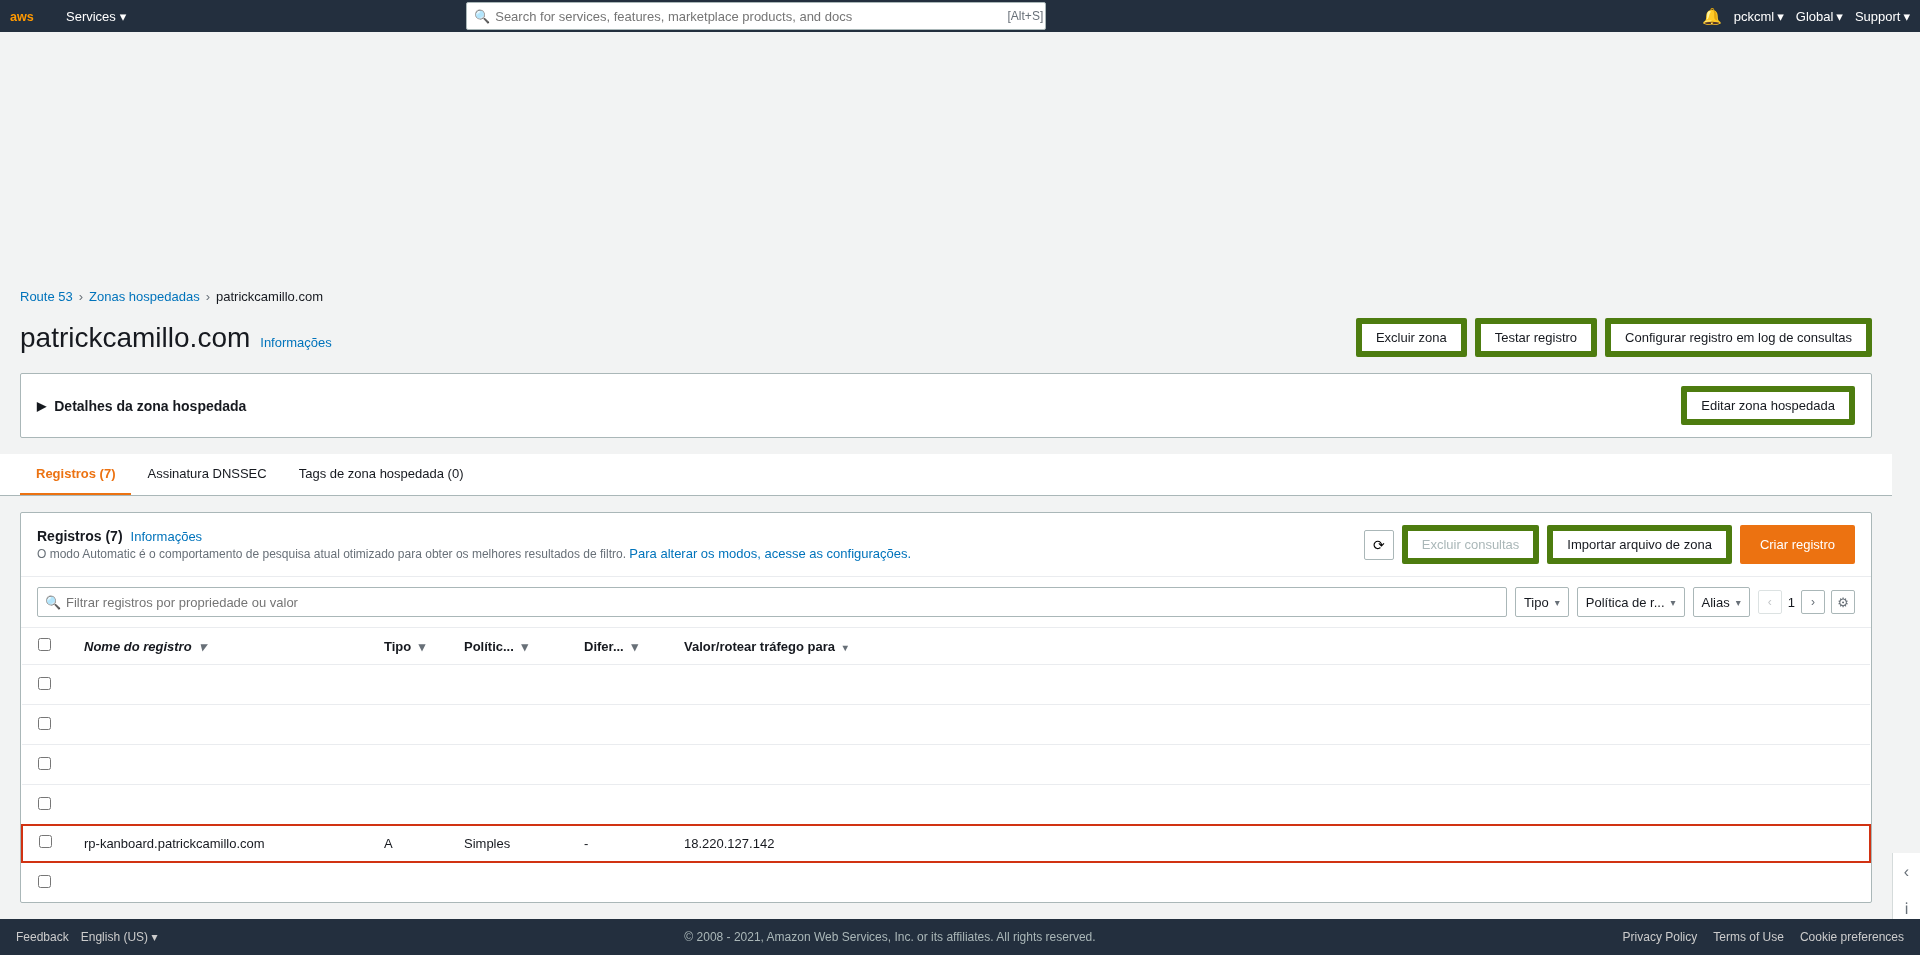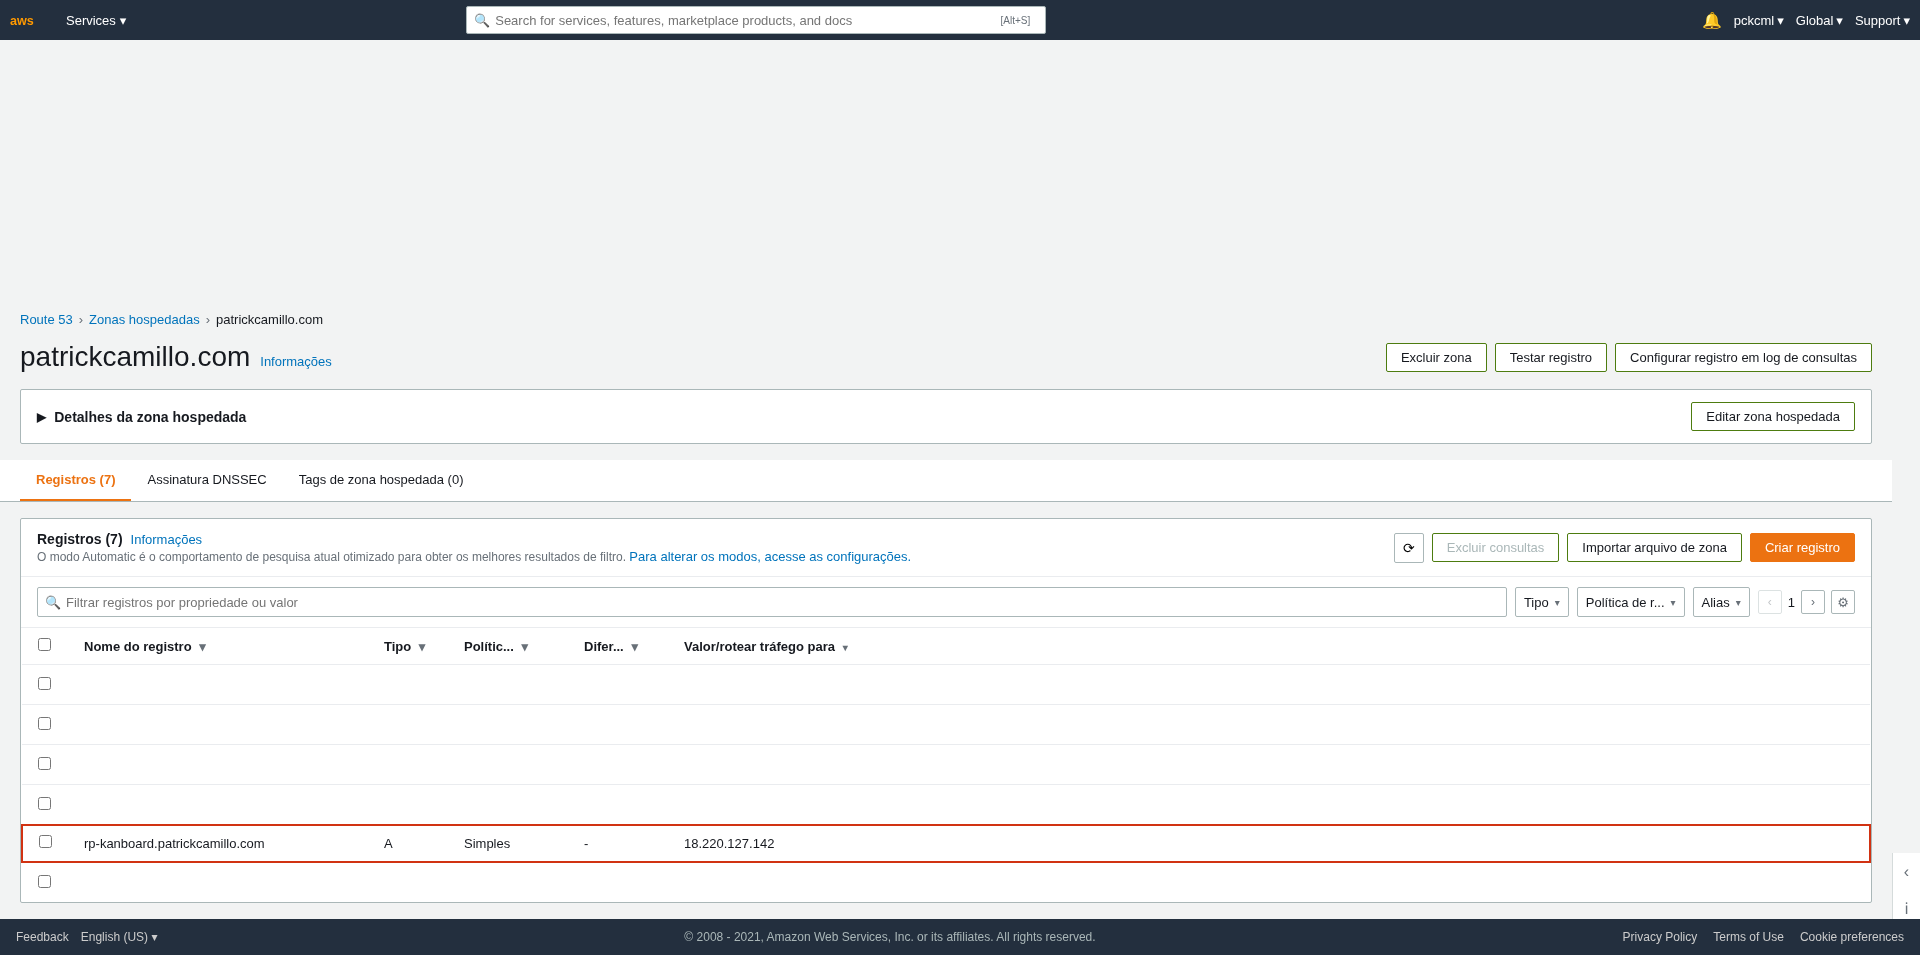--- a/index.html
+++ b/index.html
@@ -1,21 +1,21 @@
 <!DOCTYPE html>
 <html><head>
   <meta charset="utf-8">
   <style>
     * { box-sizing: border-box; margin: 0; padding: 0; }
     body { font-family: 'Amazon Ember', Arial, sans-serif; font-size: 13px; background: #f2f3f3; color: #16191f; min-height: 955px; display: flex; flex-direction: column; }
 
     
     .top-nav {
       background: #232f3e;
-      height: 40px;
+      height: 32px;
       display: flex;
       align-items: center;
       padding: 0 10px;
       gap: 8px;
       flex-shrink: 0;
     }
     .aws-logo {
       width: 36px; height: 22px;
       display: flex; align-items: center; justify-content: center;
       margin-right: 4px;
@@ -46,22 +46,22 @@
       padding: 0 8px 0 28px;
       font-size: 13px;
       color: #16191f;
     }
     .search-bar .search-icon-wrap {
       position: absolute; left: 8px;
       color: #687078;
       font-size: 13px;
     }
     .search-bar .shortcut {
-      position: absolute; right: 16px;
-      color: #687078; font-size: 10px;
+      position: absolute; right: 3px;
+      color: #687078; font-size: 12px;
     }
     .nav-right {
       margin-left: auto;
       display: flex; align-items: center; gap: 12px;
     }
     .nav-right .nav-item {
       color: #fff; font-size: 13px; cursor: pointer;
       display: flex; align-items: center; gap: 3px;
     }
     .bell-icon { font-size: 16px; color: #fff; cursor: pointer; }
@@ -107,21 +107,21 @@
       font-size: 28px; font-weight: 300; color: #16191f;
     }
     .info-link {
       color: #0073bb; font-size: 13px; cursor: pointer; text-decoration: none;
     }
     .header-actions {
       display: flex; gap: 8px;
     }
     .btn {
       padding: 6px 14px;
-      border: 1px solid #4d7c0f;
+      border: 6px solid #4d7c0f;
       background: #fff;
       border-radius: 2px;
       cursor: pointer;
       font-size: 13px;
       color: #16191f;
       white-space: nowrap;
     }
     .btn-primary {
       background: #ec7211;
       border-color: #ec7211;
@@ -276,21 +276,21 @@
     }
     .records-table th .sort-icon { color: #687078; margin-left: 4px; }
     .records-table td {
       padding: 10px 16px;
       font-size: 13px;
       color: #16191f;
       border-bottom: 1px solid #eaecef;
     }
     .records-table tr:last-child td { border-bottom: none; }
     .records-table .cb-col { width: 40px; }
-    .records-table .name-col { width: 300px; }
+    .records-table .name-col { width: 300px; font-style: italic; }
     .records-table .tipo-col { width: 80px; }
     .records-table .politic-col { width: 120px; }
     .records-table .difer-col { width: 100px; }
     .records-table .value-col { }
 
     .expand-icon { color: #687078; font-size: 10px; margin-left: 4px; }
 
     
     .records-table td.empty { height: 40px; }
 

